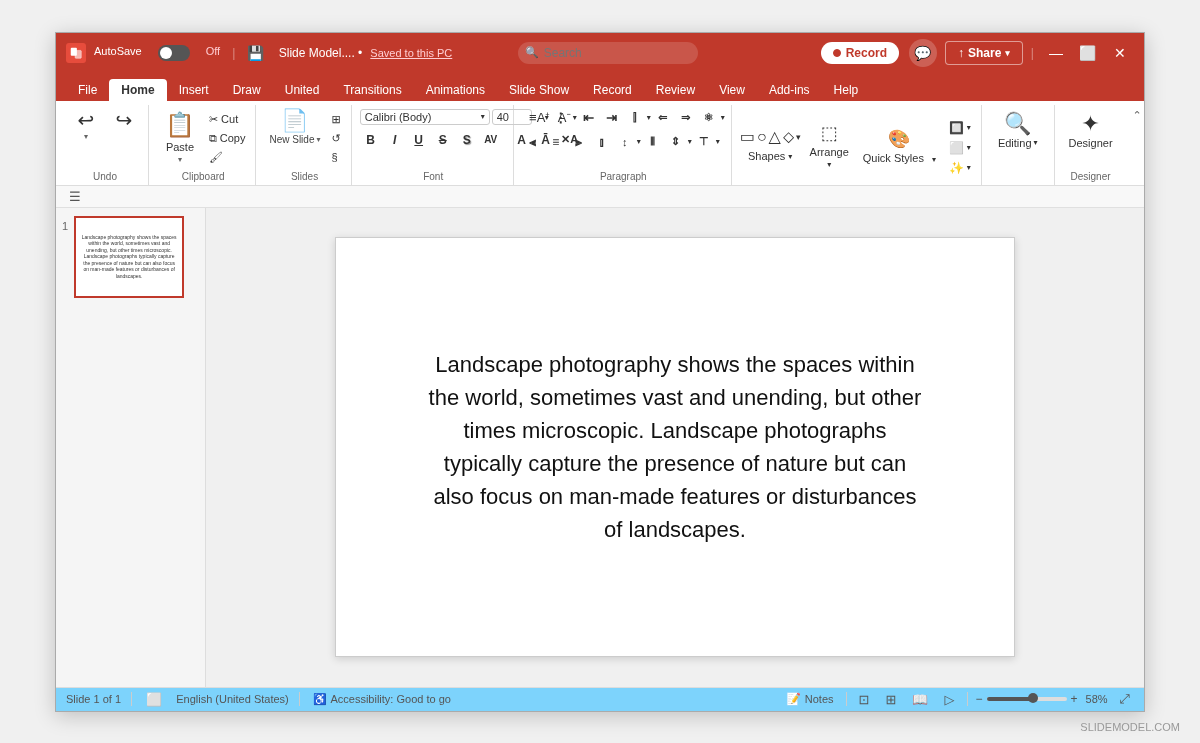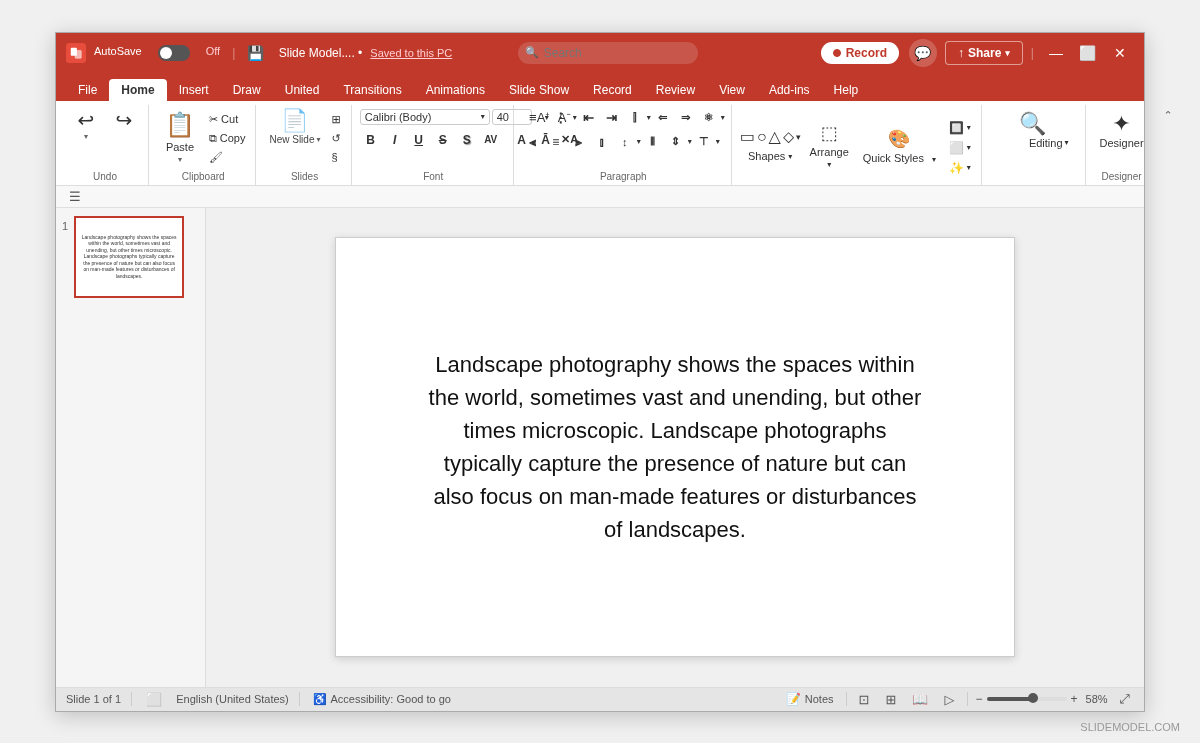--- a/index.html
+++ b/index.html
@@ -44,21 +44,21 @@
     .font-row { display: flex; align-items: center; gap: 2px; }
     .font-select { border: 1px solid #ccc; border-radius: 3px; padding: 1px 4px; font-size: 11px; width: 130px; cursor: pointer; display: flex; align-items: center; justify-content: space-between; }
     .size-select { border: 1px solid #ccc; border-radius: 3px; padding: 1px 4px; font-size: 11px; width: 40px; cursor: pointer; }
     .fmt-btn { width: 22px; height: 22px; display: flex; align-items: center; justify-content: center; border-radius: 3px; cursor: pointer; font-size: 12px; font-weight: bold; }
 
     .para-controls { display: flex; flex-direction: column; gap: 2px; }
     .para-row { display: flex; align-items: center; gap: 1px; }
 
     .editing-btn { display: flex; flex-direction: column; align-items: center; padding: 4px 8px; border-radius: 3px; cursor: pointer; }
     .editing-btn .icon { font-size: 22px; }
-    .editing-btn .label { font-size: 11px; margin-left: 31px; }
+    .editing-btn .label { font-size: 11px; }
 
     .designer-btn { display: flex; flex-direction: column; align-items: center; padding: 4px 8px; border-radius: 3px; cursor: pointer; }
     .designer-btn .icon { font-size: 22px; }
     .designer-btn .label { font-size: 11px; }
 
     
     .quick-access { background: #f8f8f8; border-bottom: 1px solid #e0e0e0; height: 22px; display: flex; align-items: center; padding: 0 10px; gap: 6px; flex-shrink: 0; }
     .qa-btn { font-size: 13px; cursor: pointer; color: #555; padding: 2px 3px; border-radius: 3px; }
 
     
@@ -70,21 +70,21 @@
     .slide-number { font-size: 11px; color: #666; margin-top: 4px; flex-shrink: 0; }
     .slide-thumb { width: 110px; height: 82px; border: 2px solid #c0392b; background: #fff; cursor: pointer; overflow: hidden; display: flex; align-items: center; justify-content: center; }
     .slide-thumb-text { font-size: 5px; text-align: center; padding: 4px; color: #333; line-height: 1.3; }
 
     
     .slide-edit-area { flex: 1; display: flex; align-items: center; justify-content: center; padding: 20px; overflow: auto; }
     .slide-canvas { width: 680px; height: 420px; background: #fff; border: 1px solid #ccc; box-shadow: 0 2px 8px rgba(0,0,0,0.15); display: flex; align-items: center; justify-content: center; }
     .slide-content { text-align: center; font-size: 22px; line-height: 1.5; color: #111; padding: 40px; max-width: 580px; font-family: 'Segoe UI', Arial, sans-serif; font-weight: 400; }
 
     
-    .status-bar { background: #e5e5e5; border-top: 1px solid #ddd; height: 24px; display: flex; align-items: center; padding: 0 10px; gap: 10px; flex-shrink: 0; font-size: 11px; color: #555; }
+    .status-bar { background: #7dd3fc; border-top: 1px solid #ddd; height: 24px; display: flex; align-items: center; padding: 0 10px; gap: 10px; flex-shrink: 0; font-size: 11px; color: #555; }
     .status-left { display: flex; align-items: center; gap: 10px; }
     .status-right { margin-left: auto; display: flex; align-items: center; gap: 8px; }
     .status-btn { cursor: pointer; padding: 2px 4px; border-radius: 3px; display: flex; align-items: center; gap: 3px; }
     .zoom-slider { display: flex; align-items: center; gap: 4px; }
     .slider-track { width: 80px; height: 4px; background: #ddd; border-radius: 2px; position: relative; cursor: pointer; }
     .slider-fill { width: 58%; height: 100%; background: #555; border-radius: 2px; }
     .slider-thumb { position: absolute; top: -4px; left: 58%; width: 10px; height: 10px; background: #555; border-radius: 50%; transform: translateX(-50%); }
     .divider-v { width: 1px; height: 14px; background: #ccc; }
 
     .watermark { position: fixed; bottom: 10px; right: 20px; font-size: 11px; color: #999; font-family: Arial, sans-serif; }

